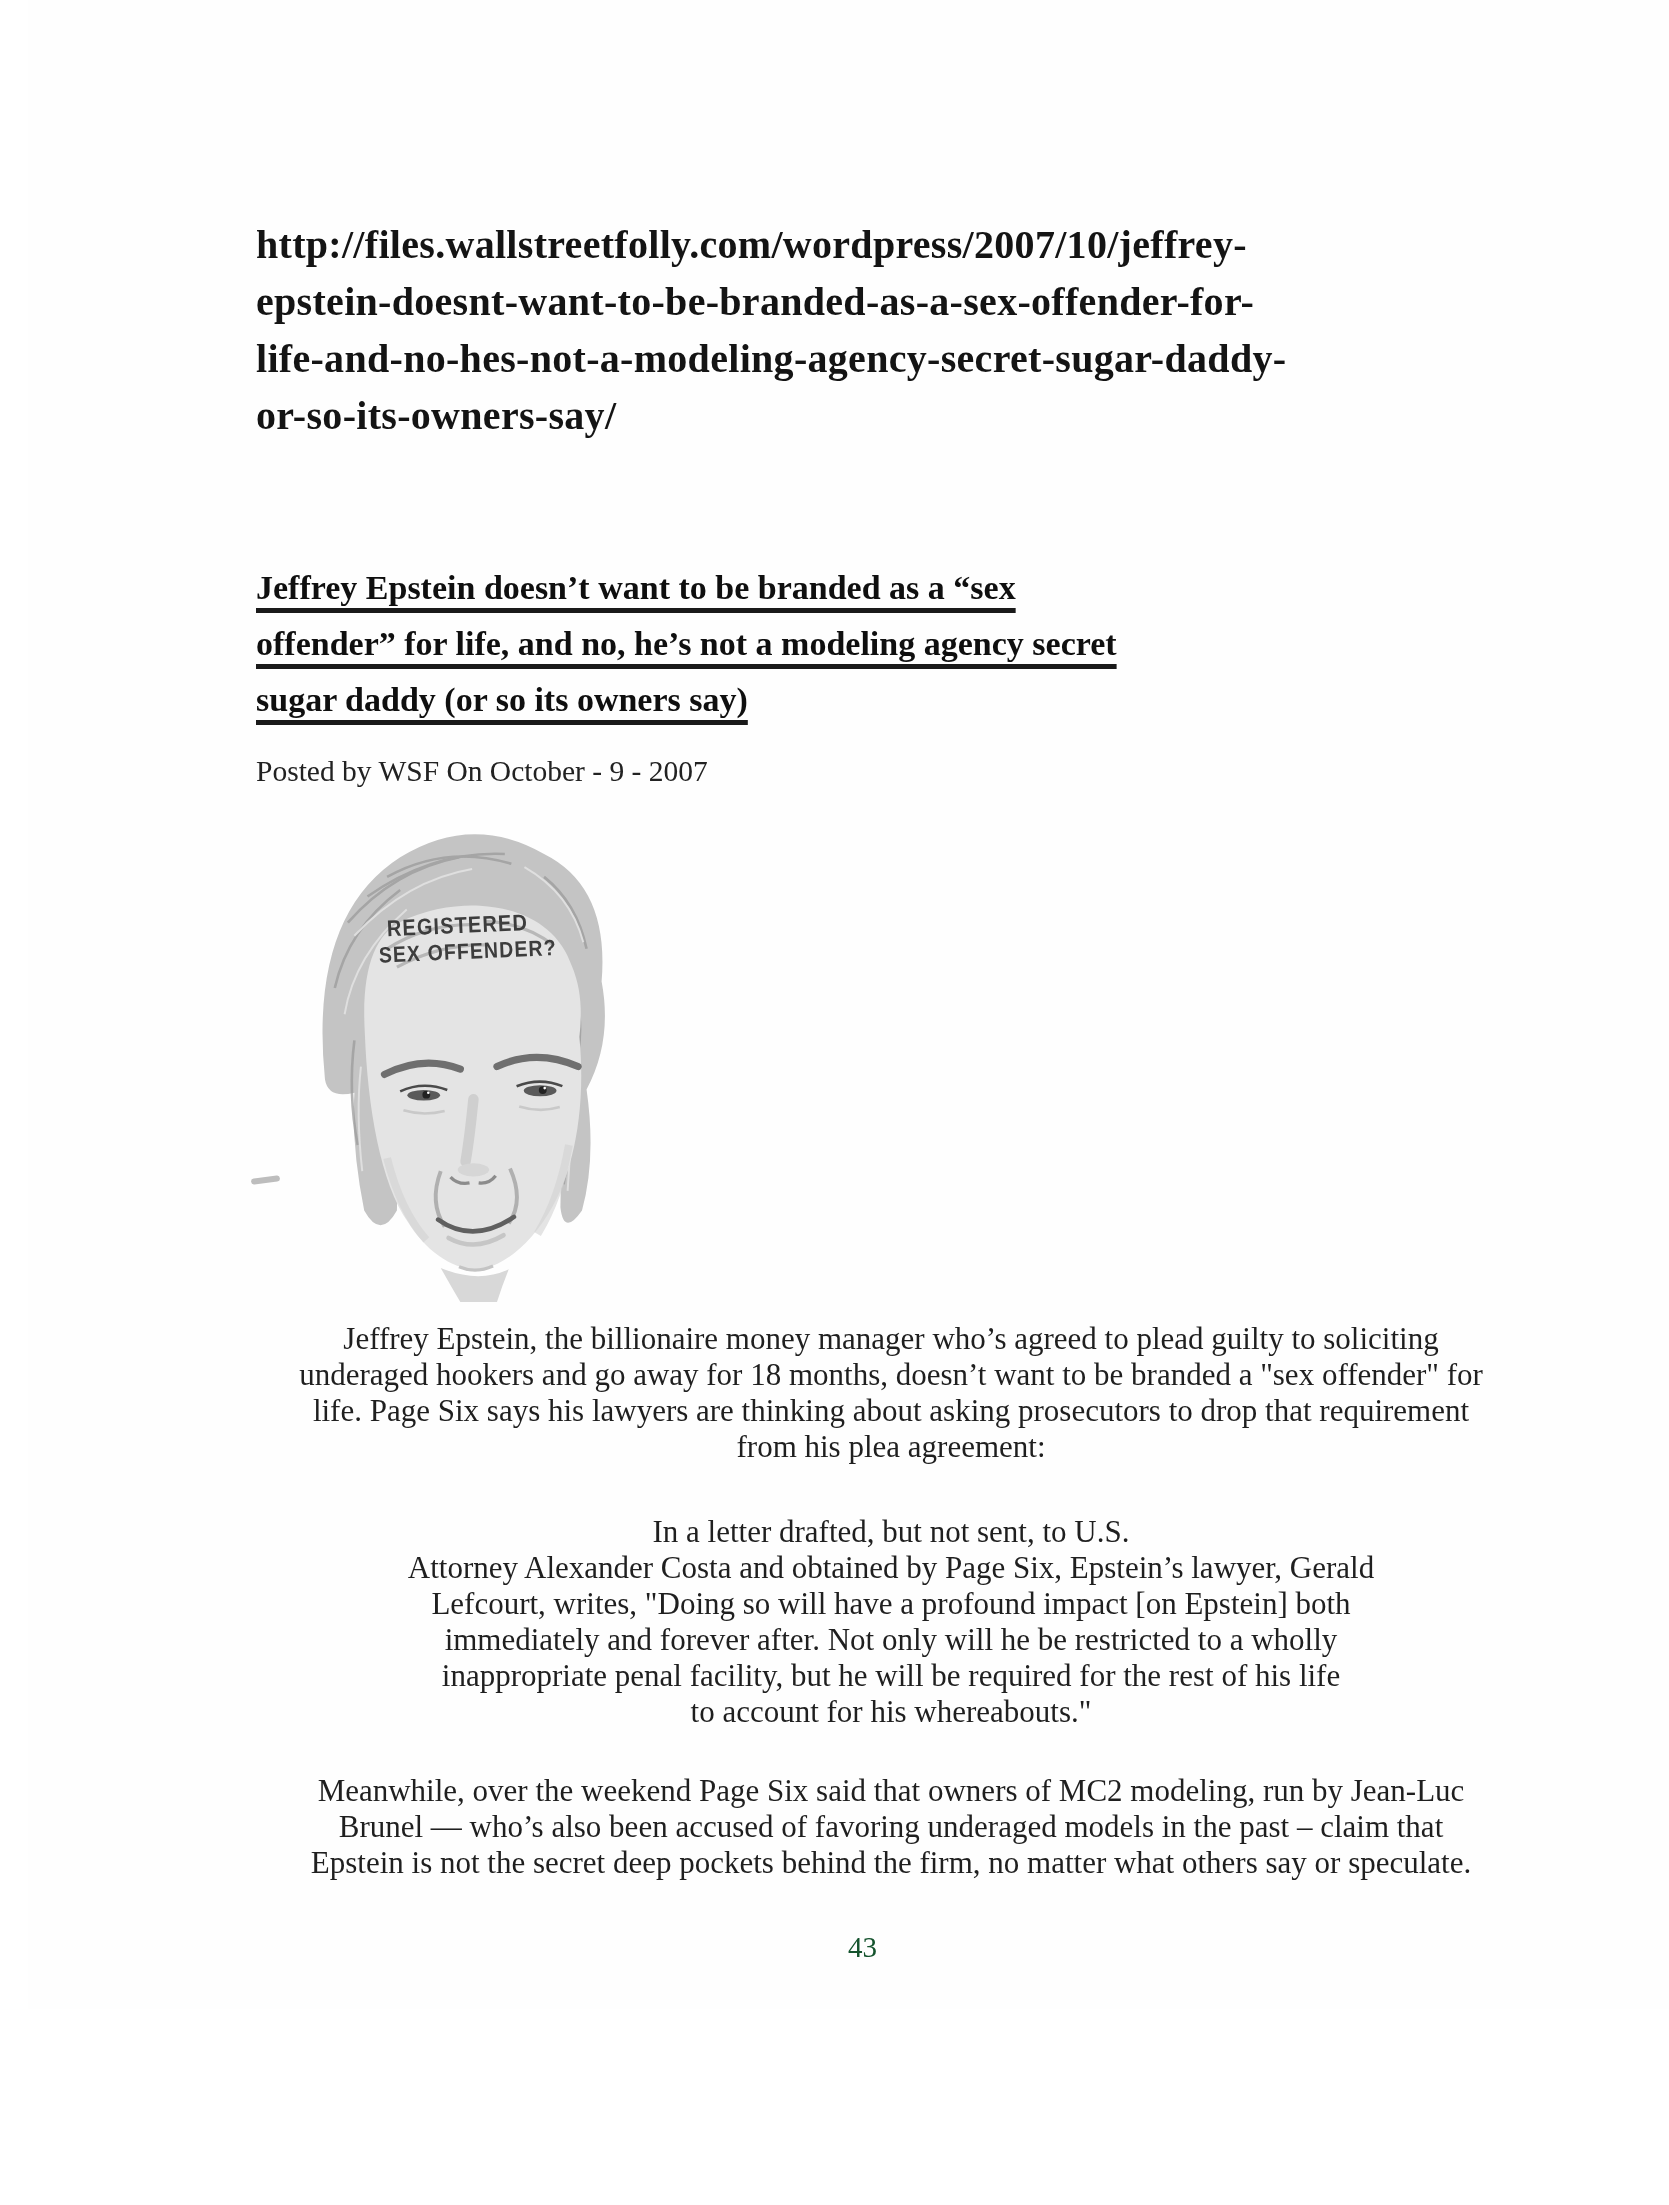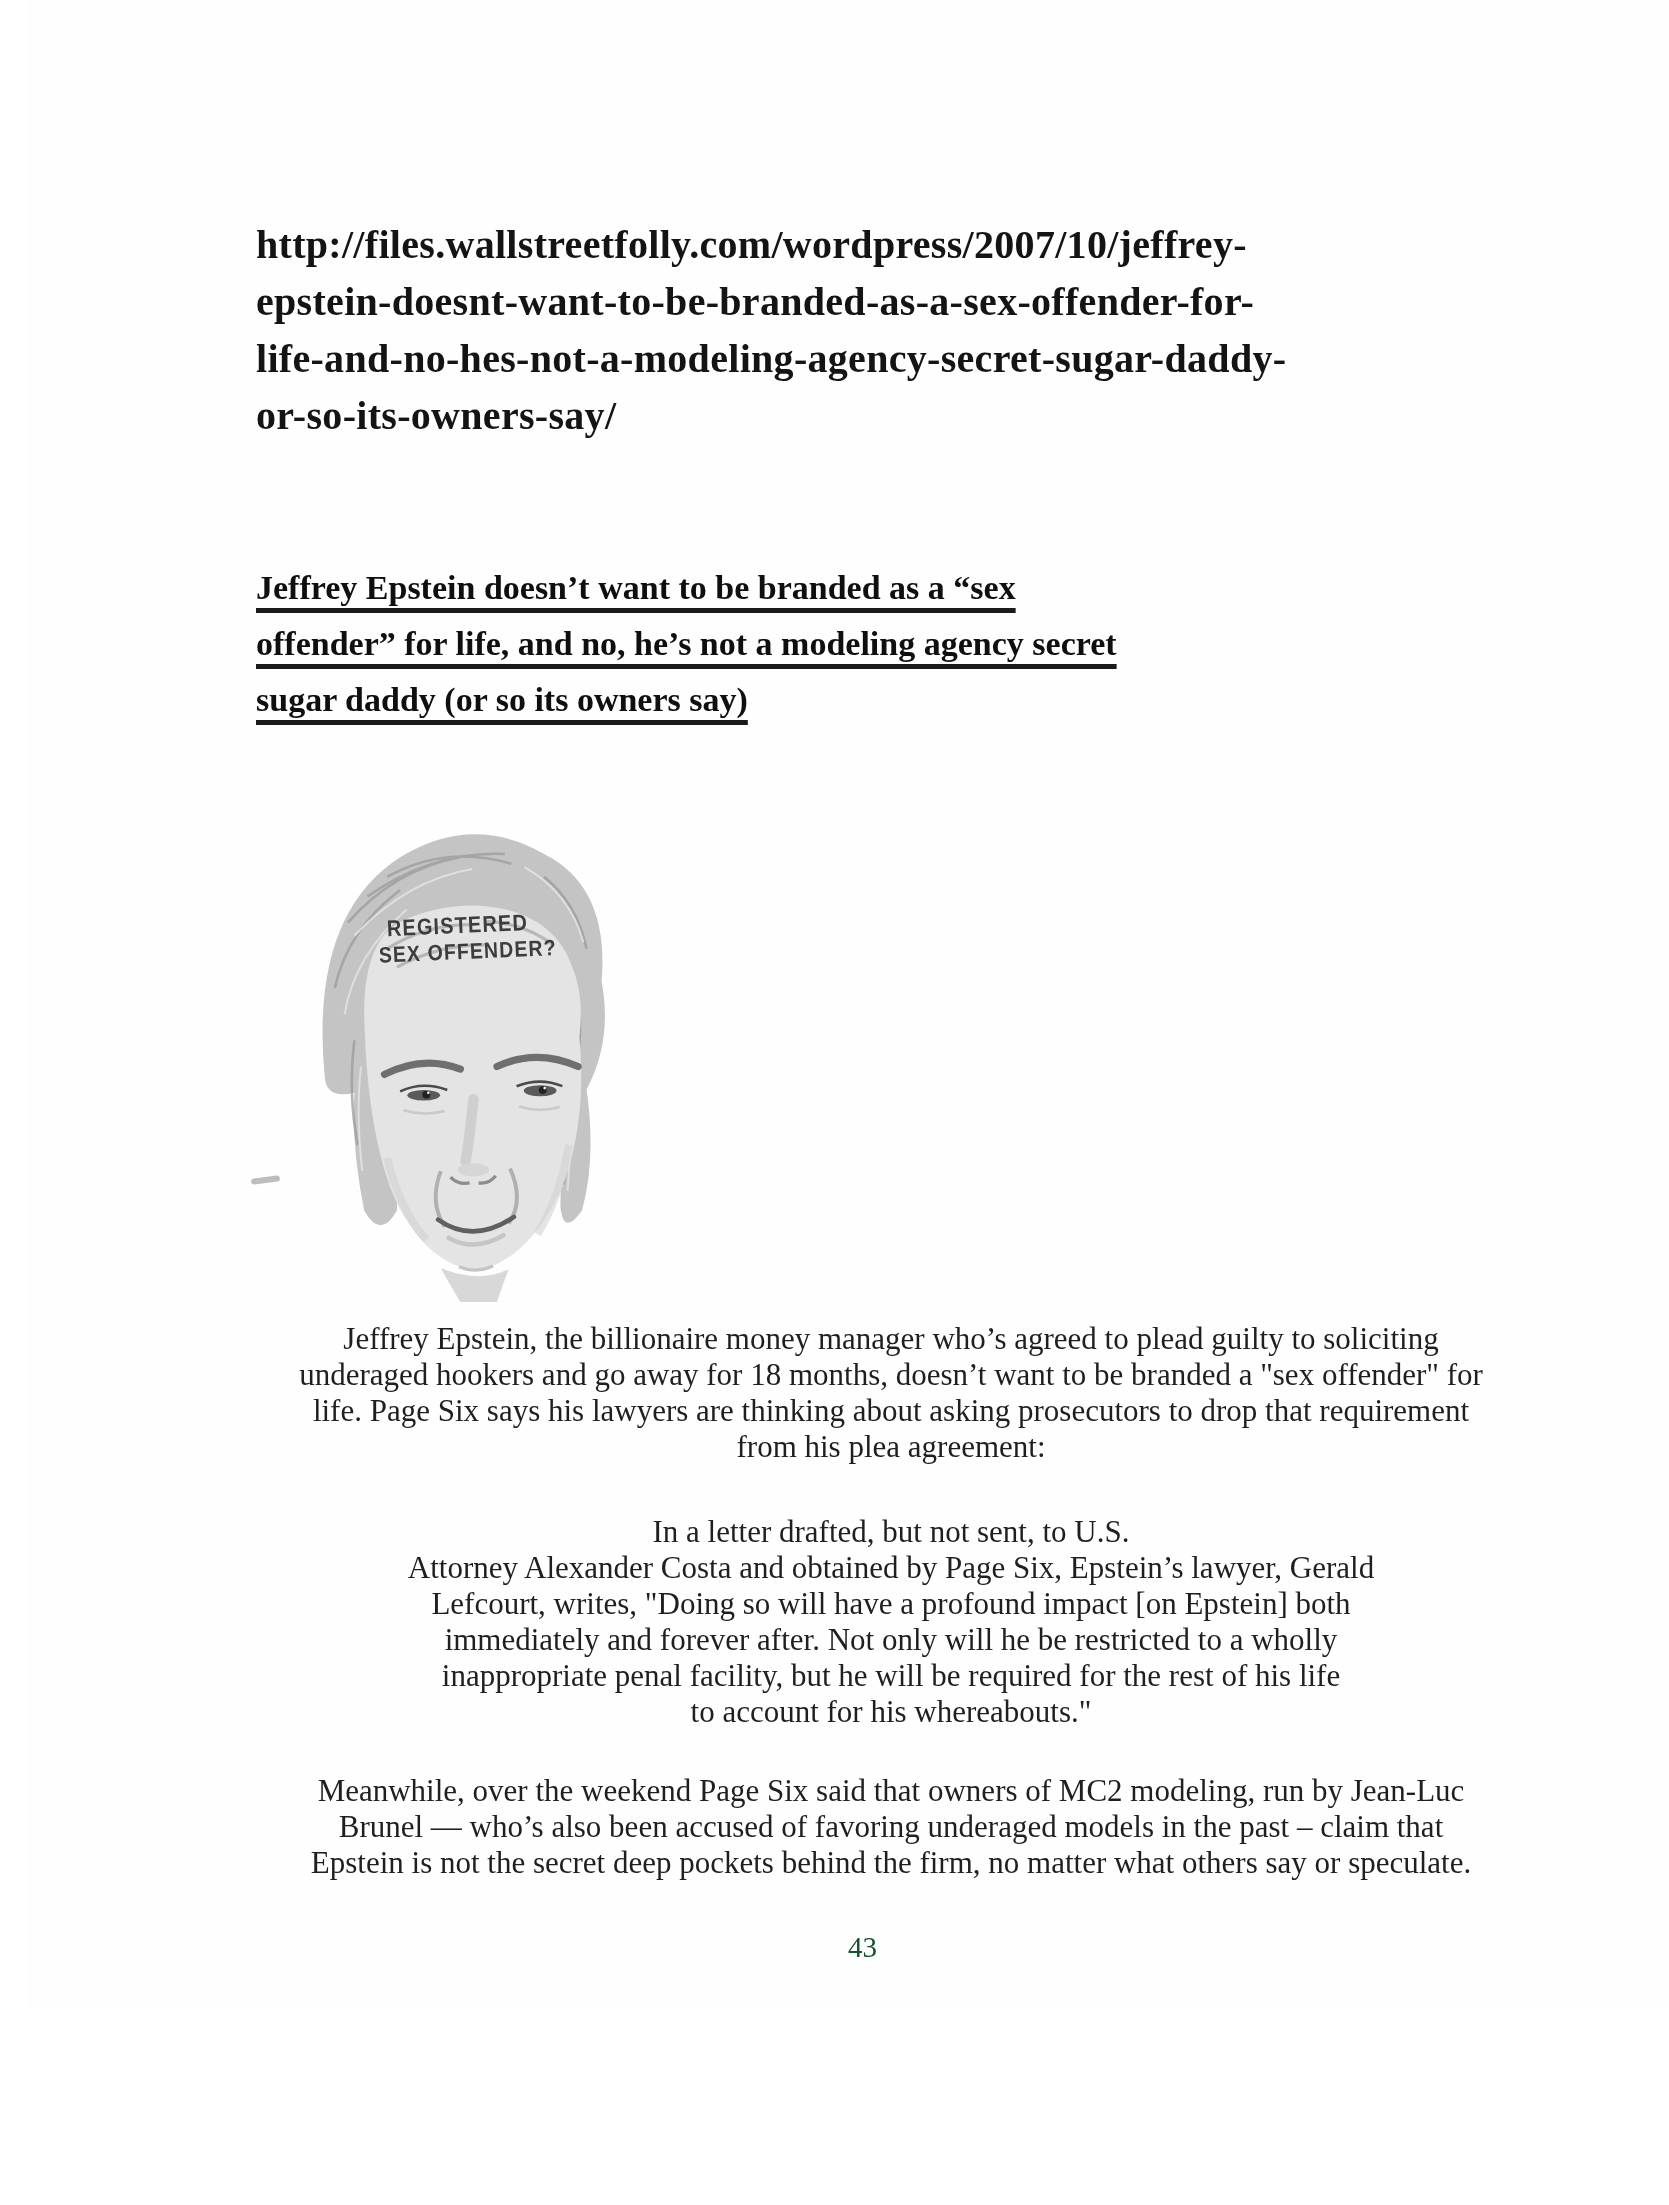--- a/index.html
+++ b/index.html
@@ -117,20 +117,21 @@
 
   <div class="url-block">http://files.wallstreetfolly.com/wordpress/2007/10/jeffrey-
 epstein-doesnt-want-to-be-branded-as-a-sex-offender-for-
 life-and-no-hes-not-a-modeling-agency-secret-sugar-daddy-
 or-so-its-owners-say/</div>
 
   <h1 class="headline">Jeffrey Epstein doesn’t want to be branded as a “sex
 offender” for life, and no, he’s not a modeling agency secret
 sugar daddy (or so its owners say)</h1>
 
+  <div class="byline">Posted by WSF On October - 9 - 2007</div>
 
   <div class="photo">
     <svg viewBox="0 0 500 740" xmlns="http://www.w3.org/2000/svg">
 
       <path d="M55,400 Q30,150 170,60 Q280,-8 390,55 Q490,105 478,250 Q495,340 455,415
                Q470,520 448,600 Q420,640 415,595 L418,420 Q300,350 170,380 L165,600
                Q140,645 115,600 Q95,500 100,420 Q60,430 55,400 Z" fill="#c4c4c4"></path>
       <g stroke="#9b9b9b" stroke-width="4" fill="none" opacity="0.75">
         <path d="M90,160 Q160,80 260,60"></path>
         <path d="M120,120 Q220,50 330,55"></path>

